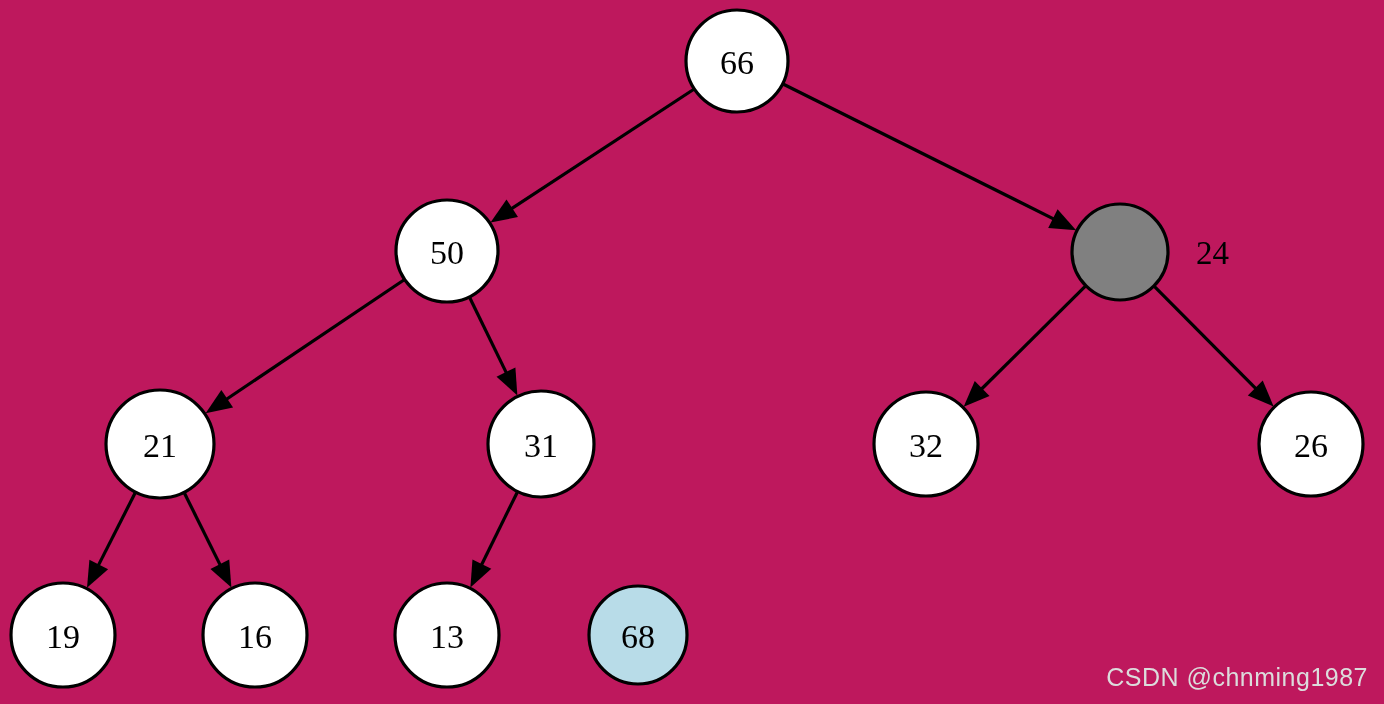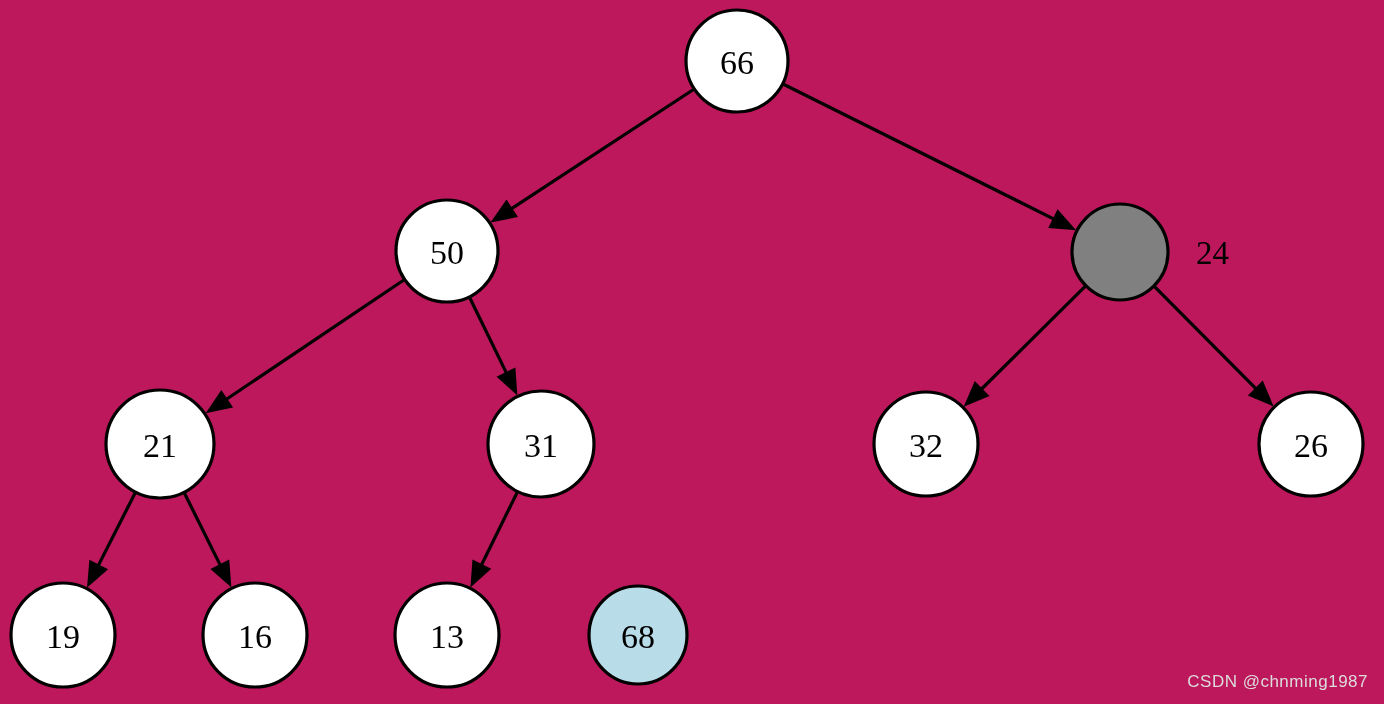--- a/index.html
+++ b/index.html
@@ -49,21 +49,21 @@
   }
   .edge-head {
     fill: #000000;
     stroke: none;
   }
   .watermark-text {
     position: absolute;
     right: 16px;
     bottom: 12px;
     font-family: "Liberation Sans", sans-serif;
-    font-size: 17px;
+    font-size: 25px;
     color: #dcdcdc;
     letter-spacing: 0.5px;
     white-space: nowrap;
     user-select: none;
   }
 </style>
 </head>
 <body>
 
 <div id="diagram-root">

